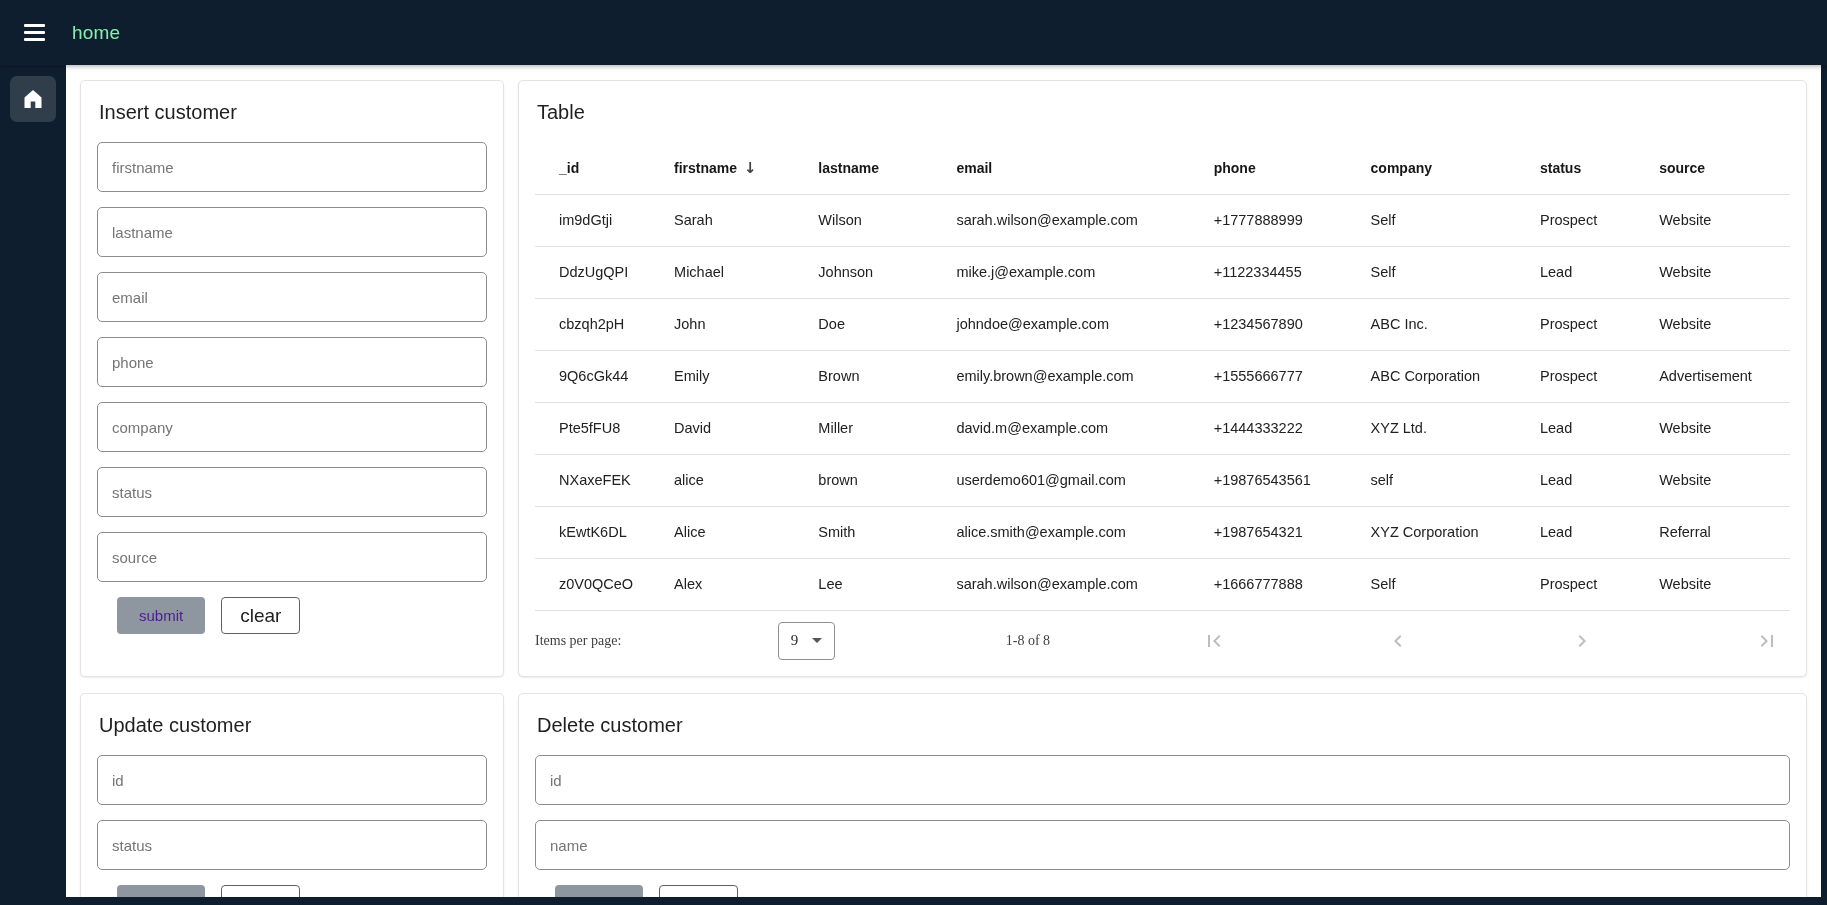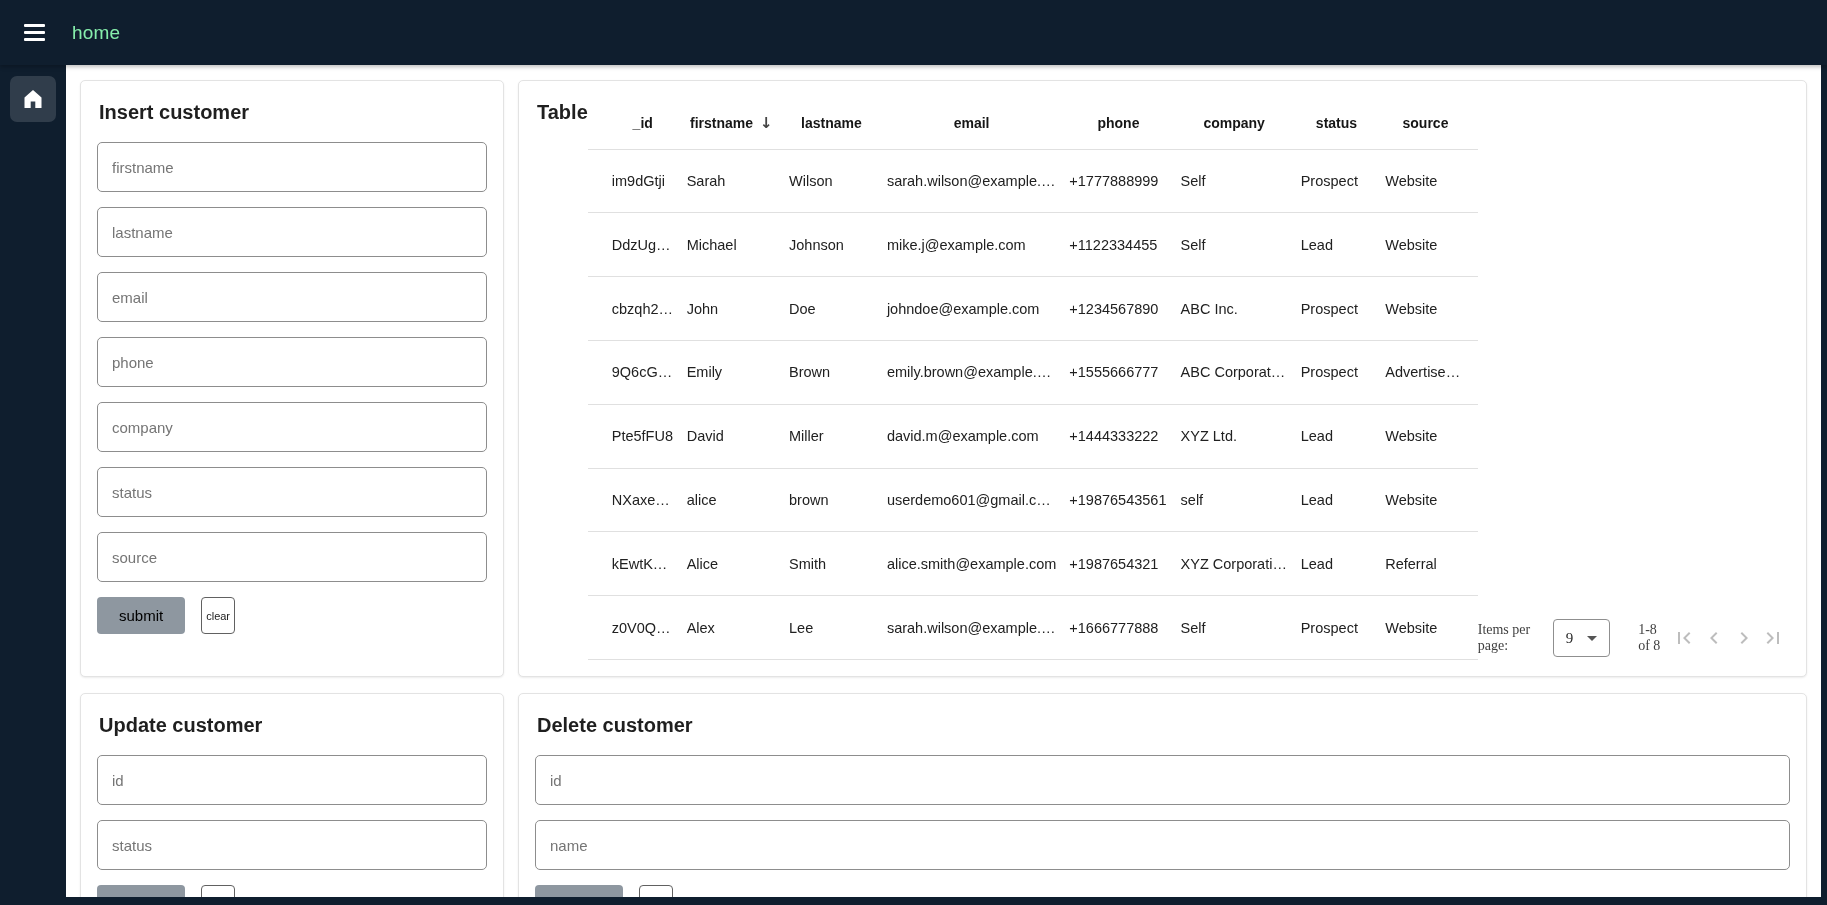--- a/index.html
+++ b/index.html
@@ -50,55 +50,55 @@
     gap:16px 14px; align-content:start;
   }
 
   .card {
     background:#fff; border:1px solid #e3e3e3; border-radius:5px;
     box-shadow:0 1px 2px rgba(0,0,0,0.08);
     padding:16px;
   }
   .row1 { height:597px; }
   .card-title {
-    font-size:20px; font-weight:700; color:#1f1f1f;
+    font-size:20px; font-weight:400; color:#1f1f1f;
     margin:4px 0 18px 2px;
   }
 
   
   .field {
     display:block; width:100%; height:50px;
     border:1px solid #8d8d8d; border-radius:5px;
     padding:0 14px; font-size:15px; color:#222;
     background:#fff; outline:none; margin-bottom:15px;
     font-family:inherit;
   }
   .field::placeholder { color:#757575; opacity:1; }
 
   .btn-row { display:flex; gap:16px; margin-top:12px; }
   .btn-filled {
-    background:var(--accent-button-bg,#8e97a0); color:#000000; border:none;
+    background:var(--accent-button-bg,#8e97a0); color:#4c1d95; border:none;
     border-radius:4px; height:37px; padding:0 22px;
-    font-size:15px; font-family:inherit; cursor:pointer;
+    font-size:15px; font-family:inherit; cursor:pointer;margin-left:20px;
   }
   .btn-outlined {
     background:#fff; color:#222; border:1px solid #616161;
-    border-radius:4px; height:37px; padding:0 4px;
-    font-size:11px; font-family:inherit; cursor:pointer;
-  }
-
-  
-  .table-card { display:flex; flex-direction:row; }
+    border-radius:4px; height:37px; padding:0 18px;
+    font-size:19px; font-family:inherit; cursor:pointer;
+  }
+
+  
+  .table-card { display:flex; flex-direction:column; }
   table { width:100%; border-collapse:collapse; table-layout:fixed; }
   th, td {
     text-align:left; height:52px; padding-right:12px;
     border-bottom:1px solid rgba(0,0,0,0.12);
     overflow:hidden; white-space:nowrap; text-overflow:ellipsis;
   }
-  th { font-size:14px; font-weight:bold; color:#161616;text-align:center; }
+  th { font-size:14px; font-weight:bold; color:#161616; }
   td { font-size:14.5px; color:#212121; }
   th:first-child, td:first-child { padding-left:24px; }
   th:nth-child(1), td:nth-child(1) { width:11%; }
   th:nth-child(2), td:nth-child(2) { width:11.5%;margin-left:20px; }
   th:nth-child(3), td:nth-child(3) { width:11%; }
   th:nth-child(4), td:nth-child(4) { width:20.5%; }
   th:nth-child(5), td:nth-child(5) { width:12.5%; }
   th:nth-child(6), td:nth-child(6) { width:13.5%; }
   th:nth-child(7), td:nth-child(7) { width:9.5%; }
   th:nth-child(8), td:nth-child(8) { width:10.5%; }

